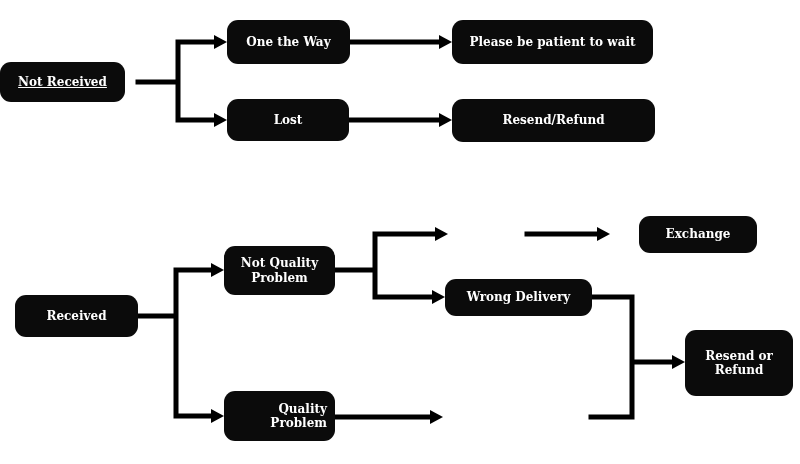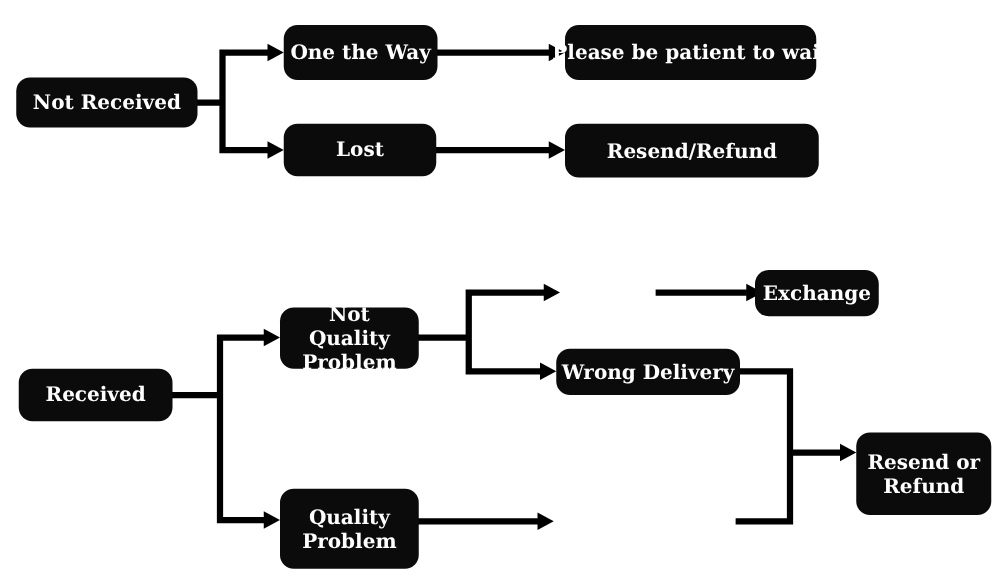--- a/index.html
+++ b/index.html
@@ -14,21 +14,21 @@
   .edges path{stroke:#000000;stroke-width:5;fill:none;stroke-linecap:square;}
   .edges polygon{fill:#000000;stroke:none;}
   .node{
     position:absolute;
     background:#0b0b0b;
     color:#ffffff;
     border-radius:11px;
     display:flex;align-items:center;justify-content:center;
     text-align:center;
     font-weight:bold;
-    font-size:16px;
+    font-size:12px;
     line-height:1.2;
     white-space:nowrap;
     padding:0 5px;
     box-sizing:border-box;
     z-index:2;
   }
   .node.wrap{white-space:normal;padding:0 8px;}
 </style>
 </head>
 <body>
@@ -58,26 +58,26 @@
     <path d="M527,234 H595"></path>
     <polygon points="610,234 597,227 597,241"></polygon>
 
     <path d="M333,417 H428"></path>
     <polygon points="443,417 430,410 430,424"></polygon>
 
     <path d="M590,297 H632 M632,297 V417 M591,417 H632 M632,362 H670"></path>
     <polygon points="685,362 672,355 672,369"></polygon>
   </svg>
 
-  <div class="node" style="left:13px;top:62px;width:145px;height:40px;">Not Received</div>
+  <div class="node" style="left:0;top:62px;width:125px;height:40px;text-decoration:underline;">Not Received</div>
   <div class="node" style="left:227px;top:20px;width:123px;height:44px;">One the Way</div>
   <div class="node" style="left:452px;top:20px;width:201px;height:44px;">Please be patient to wait</div>
   <div class="node" style="left:227px;top:99px;width:122px;height:42px;">Lost</div>
   <div class="node" style="left:15px;top:295px;width:123px;height:42px;">Received</div>
 
   <div class="node" style="left:452px;top:99px;width:203px;height:43px;">Resend/Refund</div>
   <div class="node wrap" style="left:224px;top:246px;width:111px;height:49px;">Not Quality Problem</div>
-  <div class="node wrap" style="left:224px;top:391px;width:111px;height:64px;">Quality Problem</div>
-  <div class="node" style="left:604px;top:216px;width:99px;height:37px;">Exchange</div>
+  <div class="node wrap" style="left:224px;top:391px;width:111px;height:50px;text-align:right;">Quality Problem</div>
+  <div class="node" style="left:639px;top:216px;width:118px;height:37px;">Exchange</div>
   <div class="node" style="left:445px;top:279px;width:147px;height:37px;text-align:right;">Wrong Delivery</div>
-  <div class="node wrap" style="left:685px;top:346px;width:108px;height:66px;">Resend or Refund</div>
+  <div class="node wrap" style="left:685px;top:330px;width:108px;height:66px;">Resend or Refund</div>
 
 </div>
 
 </body></html>

